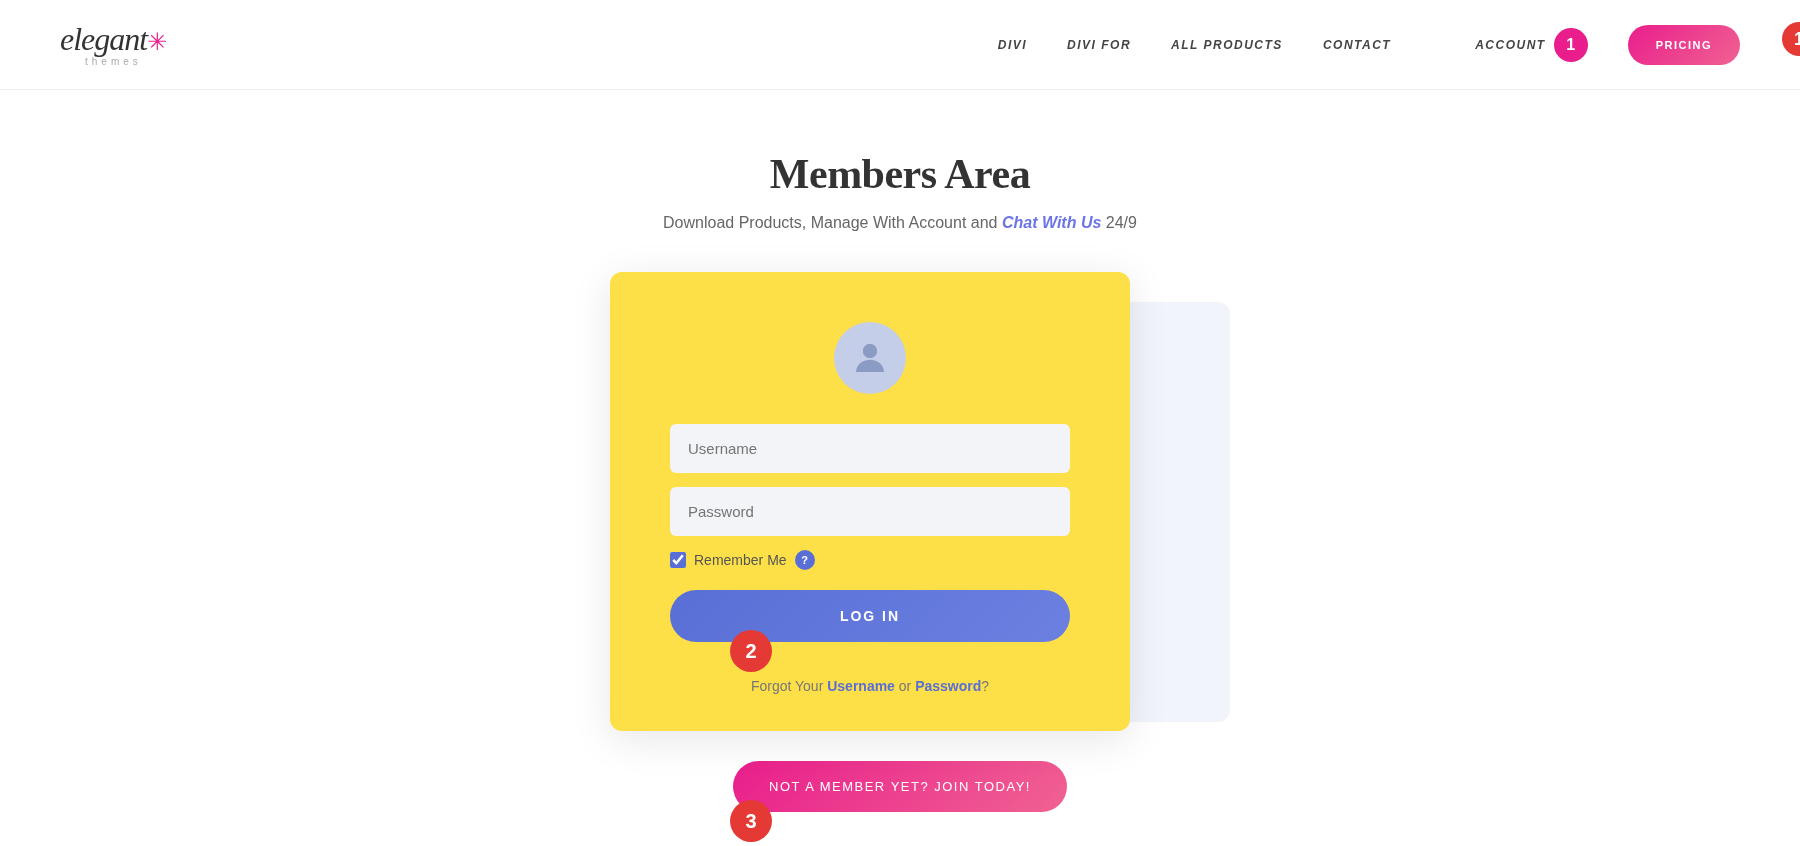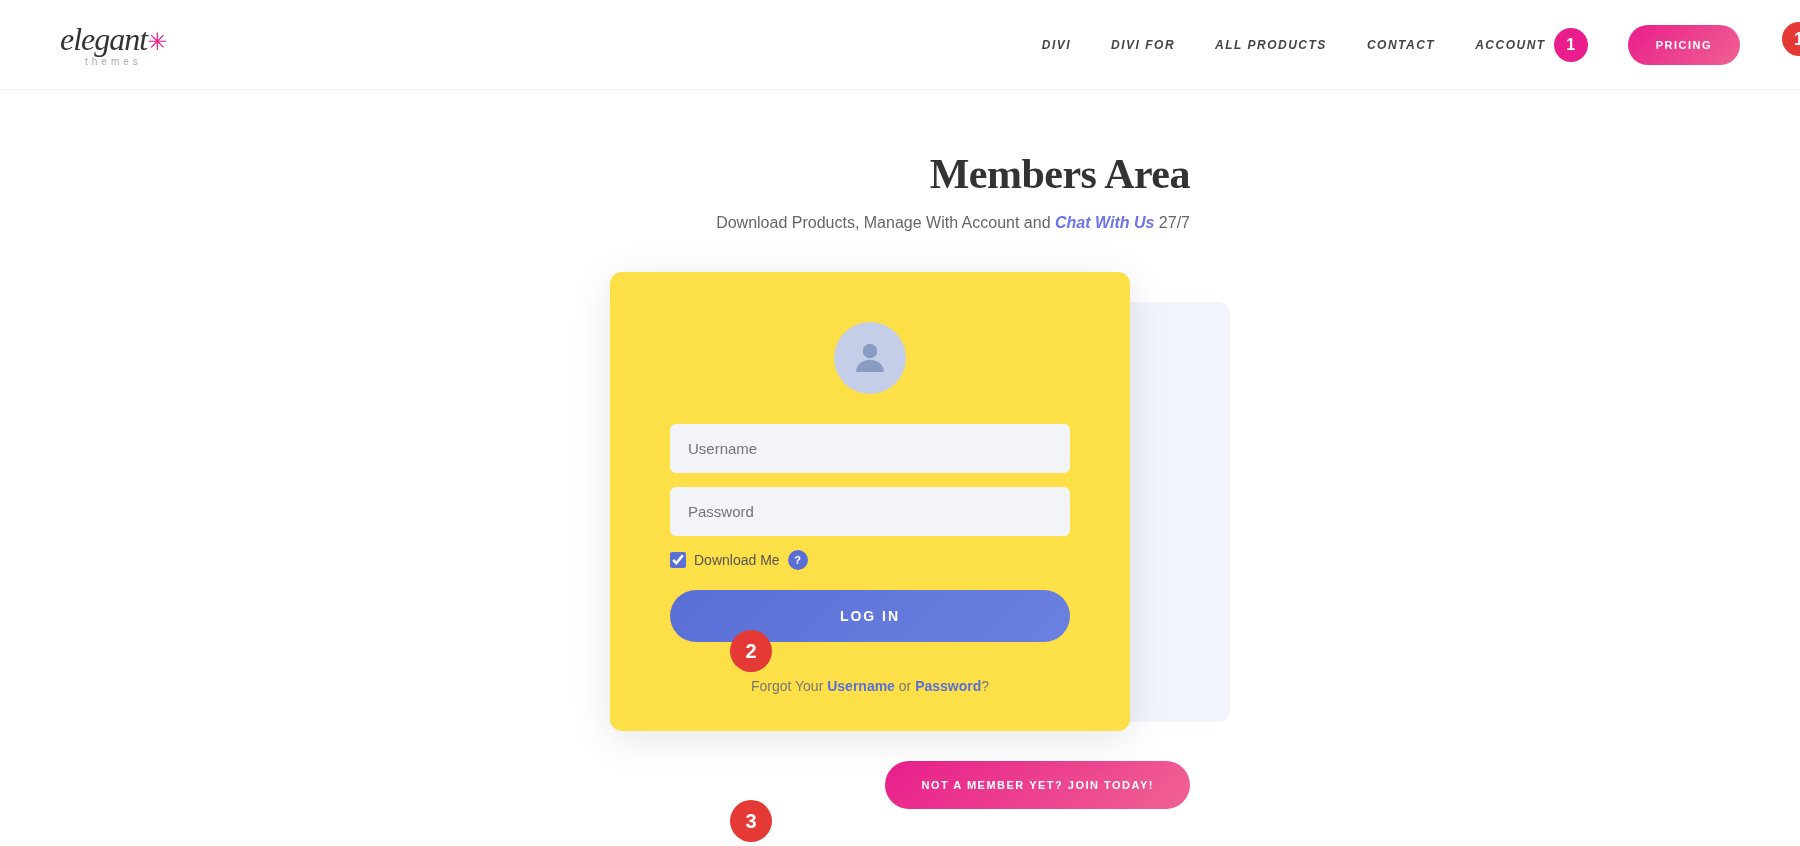--- a/index.html
+++ b/index.html
@@ -55,20 +55,21 @@
       text-decoration: none;
       cursor: pointer;
       font-style: italic;
     }
 
     .account-nav {
       display: flex;
       align-items: center;
       gap: 8px;
       position: relative;
+      margin-left: 44px;
     }
 
     .account-badge {
       width: 34px;
       height: 34px;
       background: #e91e8c;
       border-radius: 50%;
       color: white;
       font-family: Arial, sans-serif;
       font-size: 16px;
@@ -284,33 +285,33 @@
 
     
     .join-btn {
       margin-top: 30px;
       background: linear-gradient(135deg, #e91e8c, #f06292);
       color: white;
       border: none;
       border-radius: 30px;
       padding: 18px 36px;
       font-family: Arial, sans-serif;
-      font-size: 11px;
-      font-weight: 700;
+      font-size: 13px;
+      font-weight: 400;
       letter-spacing: 1.5px;
       text-transform: uppercase;
       cursor: pointer;
     }
 
     
     .page-wrapper {
       position: relative;
       display: flex;
       flex-direction: column;
-      align-items: flex-end;
+      align-items: center;
     }
 
     .annotations-wrapper {
       position: relative;
     }
   </style>
 </head>
 <body>
 
 <header style="position: relative;">
@@ -331,21 +332,21 @@
     </div>
     <button class="pricing-btn">PRICING</button>
   </nav>
 <div class="account-badge" style="width: 34px; height: 34px; background: rgb(229, 57, 53); position: absolute; right: -16px; top: 22px; z-index: 10; font-size: 18px; font-weight: 700;">1</div>
   </header>
 
 <main>
   <div class="page-wrapper">
     <h1 class="page-title">Members Area</h1>
     <p class="page-subtitle">
-      <span>Download Products, Manage With Account and </span><a>Chat With Us</a><span> 27/7</span>
+      <span>Download Products, Manage With Account and </span><a>Chat With Us</a><span> 24/9</span>
     </p>
 
     <div class="annotations-wrapper" style="position:relative;">
 
       <div class="badge badge-2">2</div>
 
       <div class="badge badge-3">3</div>
 
       <div class="card-outer">
         <div class="card-shadow"></div>
@@ -364,21 +365,21 @@
           <div class="form-group">
             <input type="text" class="form-input" placeholder="Username" style="">
           </div>
 
           <div class="form-group">
             <input type="password" class="form-input" placeholder="Password" style="">
           </div>
 
           <div class="remember-row">
             <input type="checkbox" class="remember-checkbox" checked="" style="">
-            <label class="remember-label">Download Me</label>
+            <label class="remember-label">Remember Me</label>
             <span class="help-icon">?</span>
           </div>
 
           <button class="login-btn">LOG IN</button>
 
           <p class="forgot-text">
             <span>Forgot Your </span><a>Username</a><span> or </span><a>Password</a><span>?</span>
           </p>
         </div>
       </div>

